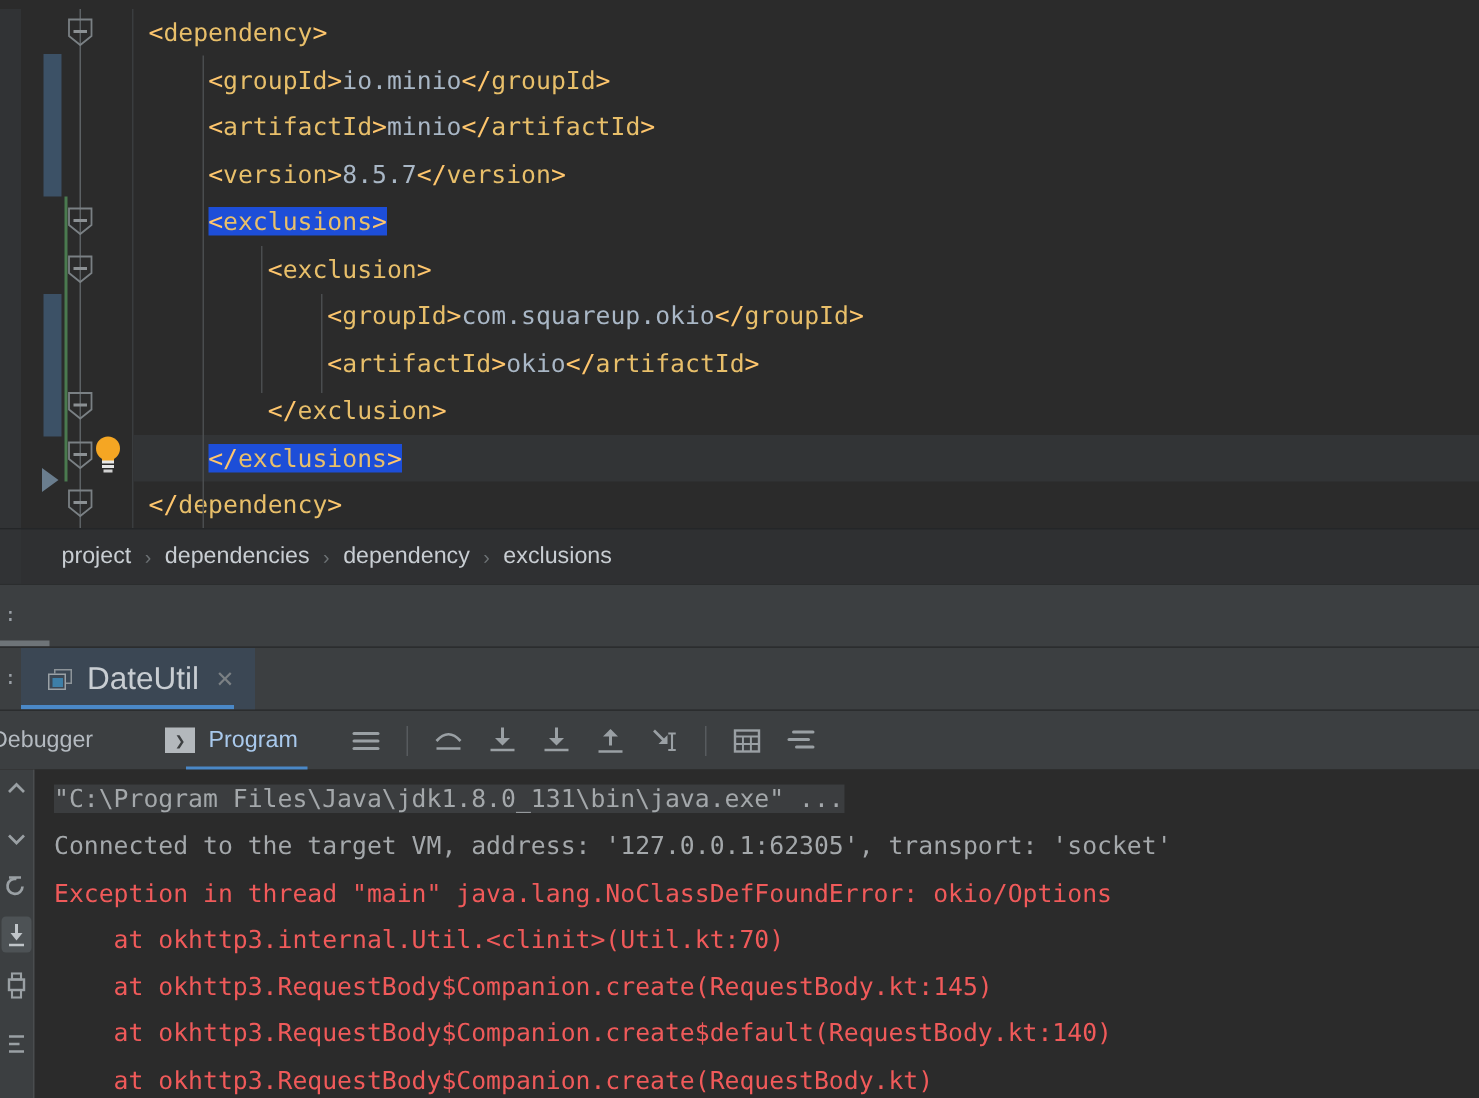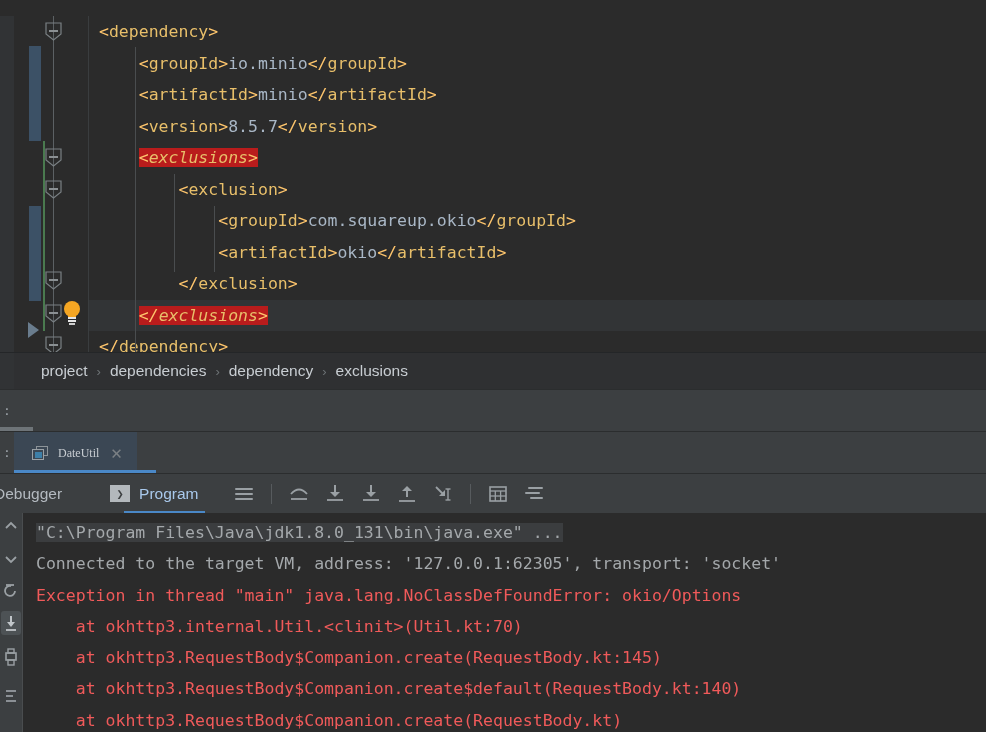--- a/index.html
+++ b/index.html
@@ -5,21 +5,21 @@
   * { margin:0; padding:0; box-sizing:border-box; }
   html,body {
     width:986px; height:732px; overflow:hidden;
     background:#2b2b2b;
     font-family:"Liberation Sans", sans-serif;
   }
   #app { position:relative; width:986px; height:732px; }
 
   
   .editor {
-    position:absolute; left:0; top:16px; width:986px; height:352px;
+    position:absolute; left:0; top:6px; width:986px; height:352px;
     background:#2b2b2b; overflow:hidden;
   }
   
   .edge-strip {
     position:absolute; left:0; top:0; width:14px; height:352px;
     background:#313335;
   }
   .gutter {
     position:absolute; left:14px; top:0; width:74px; height:352px;
     background:#2b2b2b;
@@ -77,21 +77,21 @@
   .code {
     position:absolute; left:89px; top:0; right:0; height:352px;
     font-family:"DejaVu Sans Mono","Liberation Mono",monospace;
     font-size:16.5px; line-height:31.5px;
     white-space:pre;
   }
   .ln { position:relative; height:31.5px; padding-left:10px; }
   .ln.caret { background:#323436; }
   .tag  { color:#e8bf6a; }
   .txt  { color:#a9b7c6; }
-  .hl   { background:#b91c1c;font-style:italic; }
+  .hl   { background:#1d4ed8; }
   .brk  { color:#ffc66d; }
   
   .iguide {
     position:absolute; top:0; width:1px; background:#4a4d4f;
   }
 
   
   .breadcrumbs {
     position:absolute; left:0; top:352px; width:986px; height:37px;
     background:#2f3032; display:flex; align-items:center;
@@ -148,21 +148,21 @@
     border:1.5px solid #8d9499; background:#3b4754;
   }
   .tab-icon .front {
     position:absolute; left:0; top:3px; width:12px; height:11px;
     border:1.5px solid #9aa1a6; background:#3b4754;
   }
   .tab-icon .inner {
     position:absolute; left:2.5px; top:5.5px; width:7px; height:6px;
     background:#3d7fa8;
   }
-  .tab-label { color:#c8cdd2; font-size:12px;font-family:Liberation Serif, serif; }
+  .tab-label { color:#c8cdd2; font-size:21px; }
   .tab-close {
     margin-left:11px; color:#7b8084; font-size:15px; line-height:1;
   }
 
   
   .dbgbar {
     position:absolute; left:0; top:473px; width:986px; height:40px;
     background:#3c3f41; border-top:1px solid #2b2d2e;
     display:flex; align-items:center;
   }

